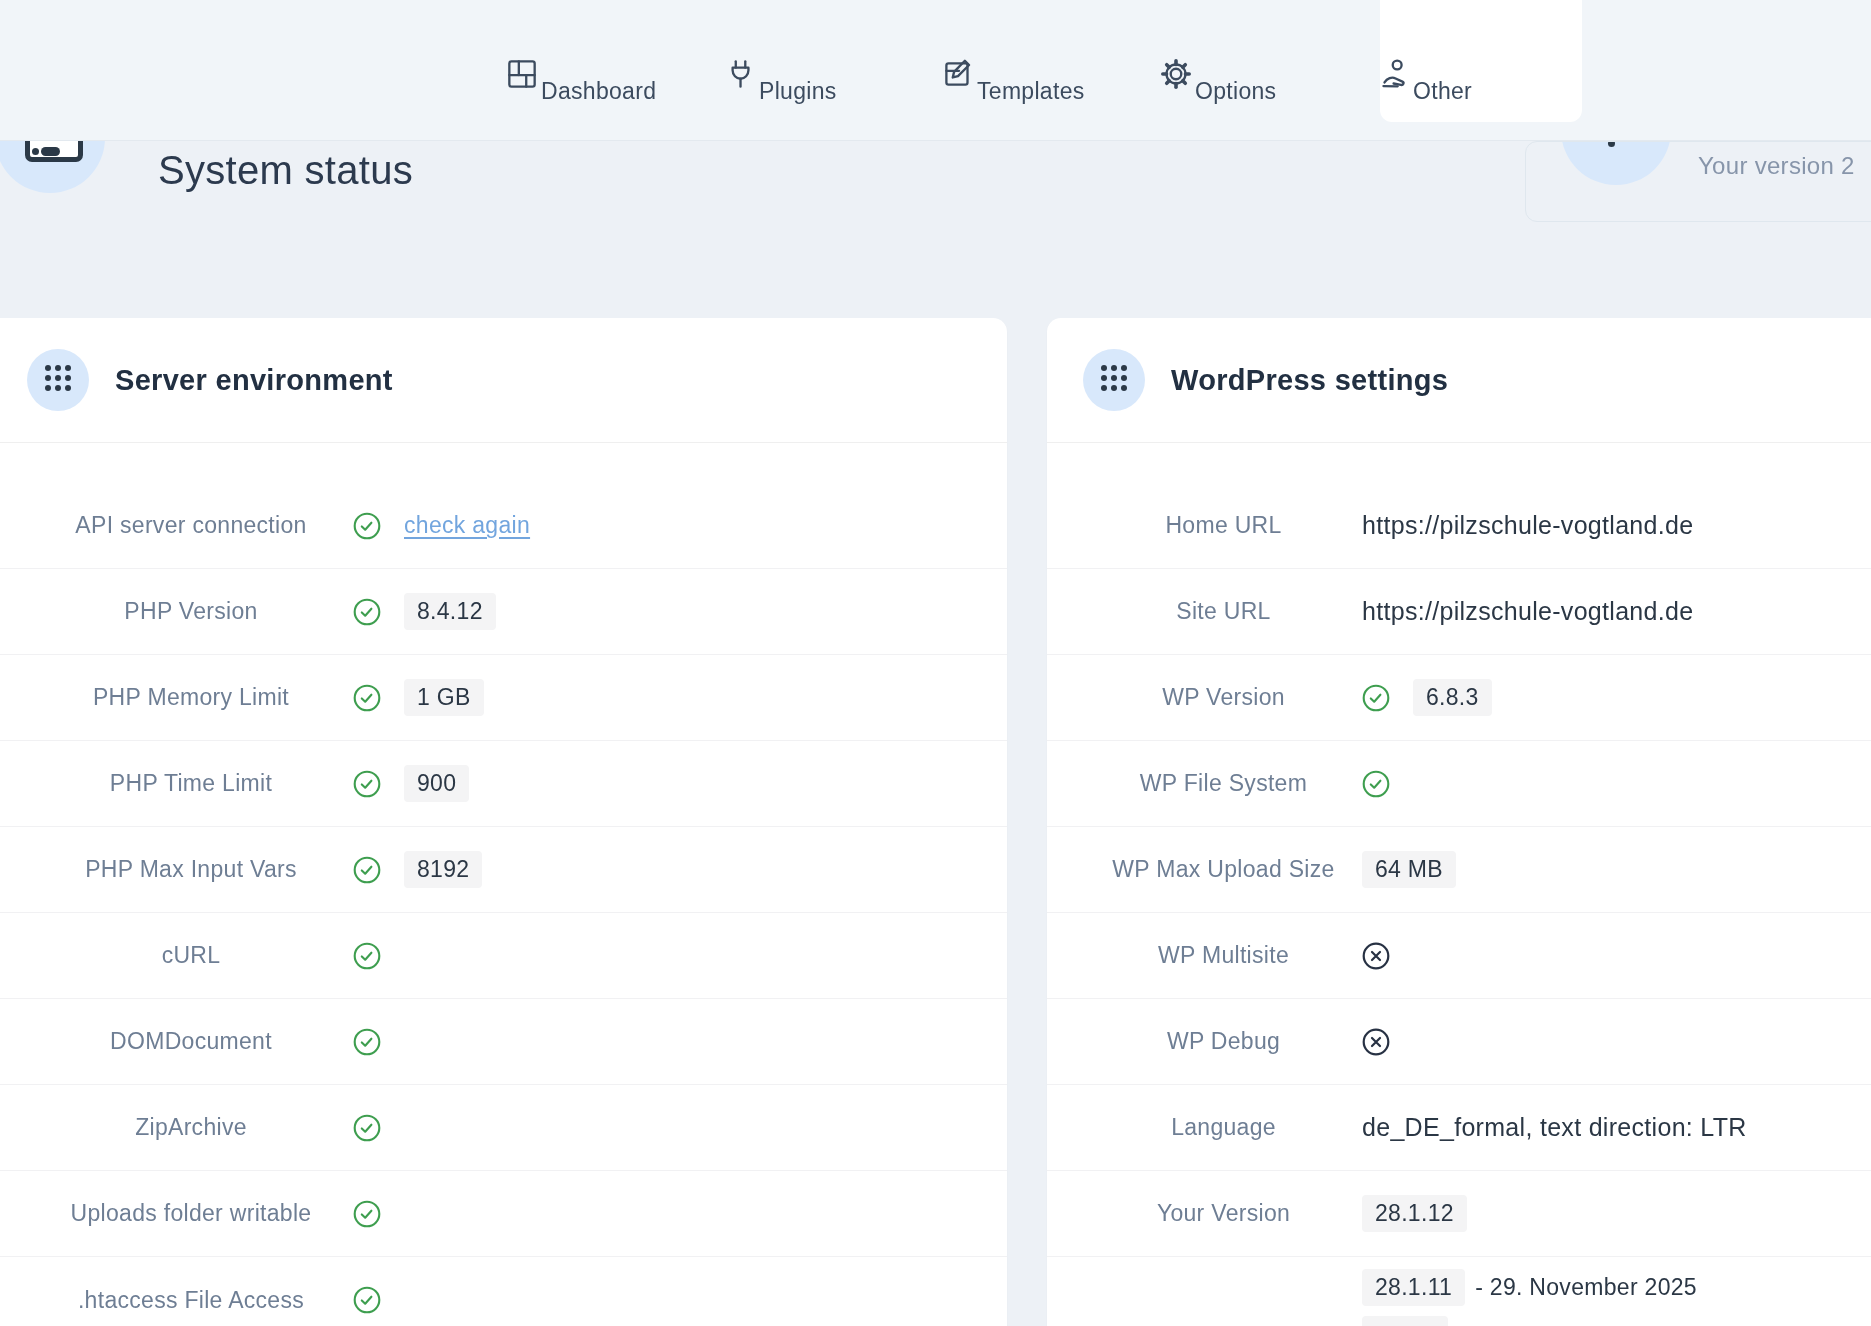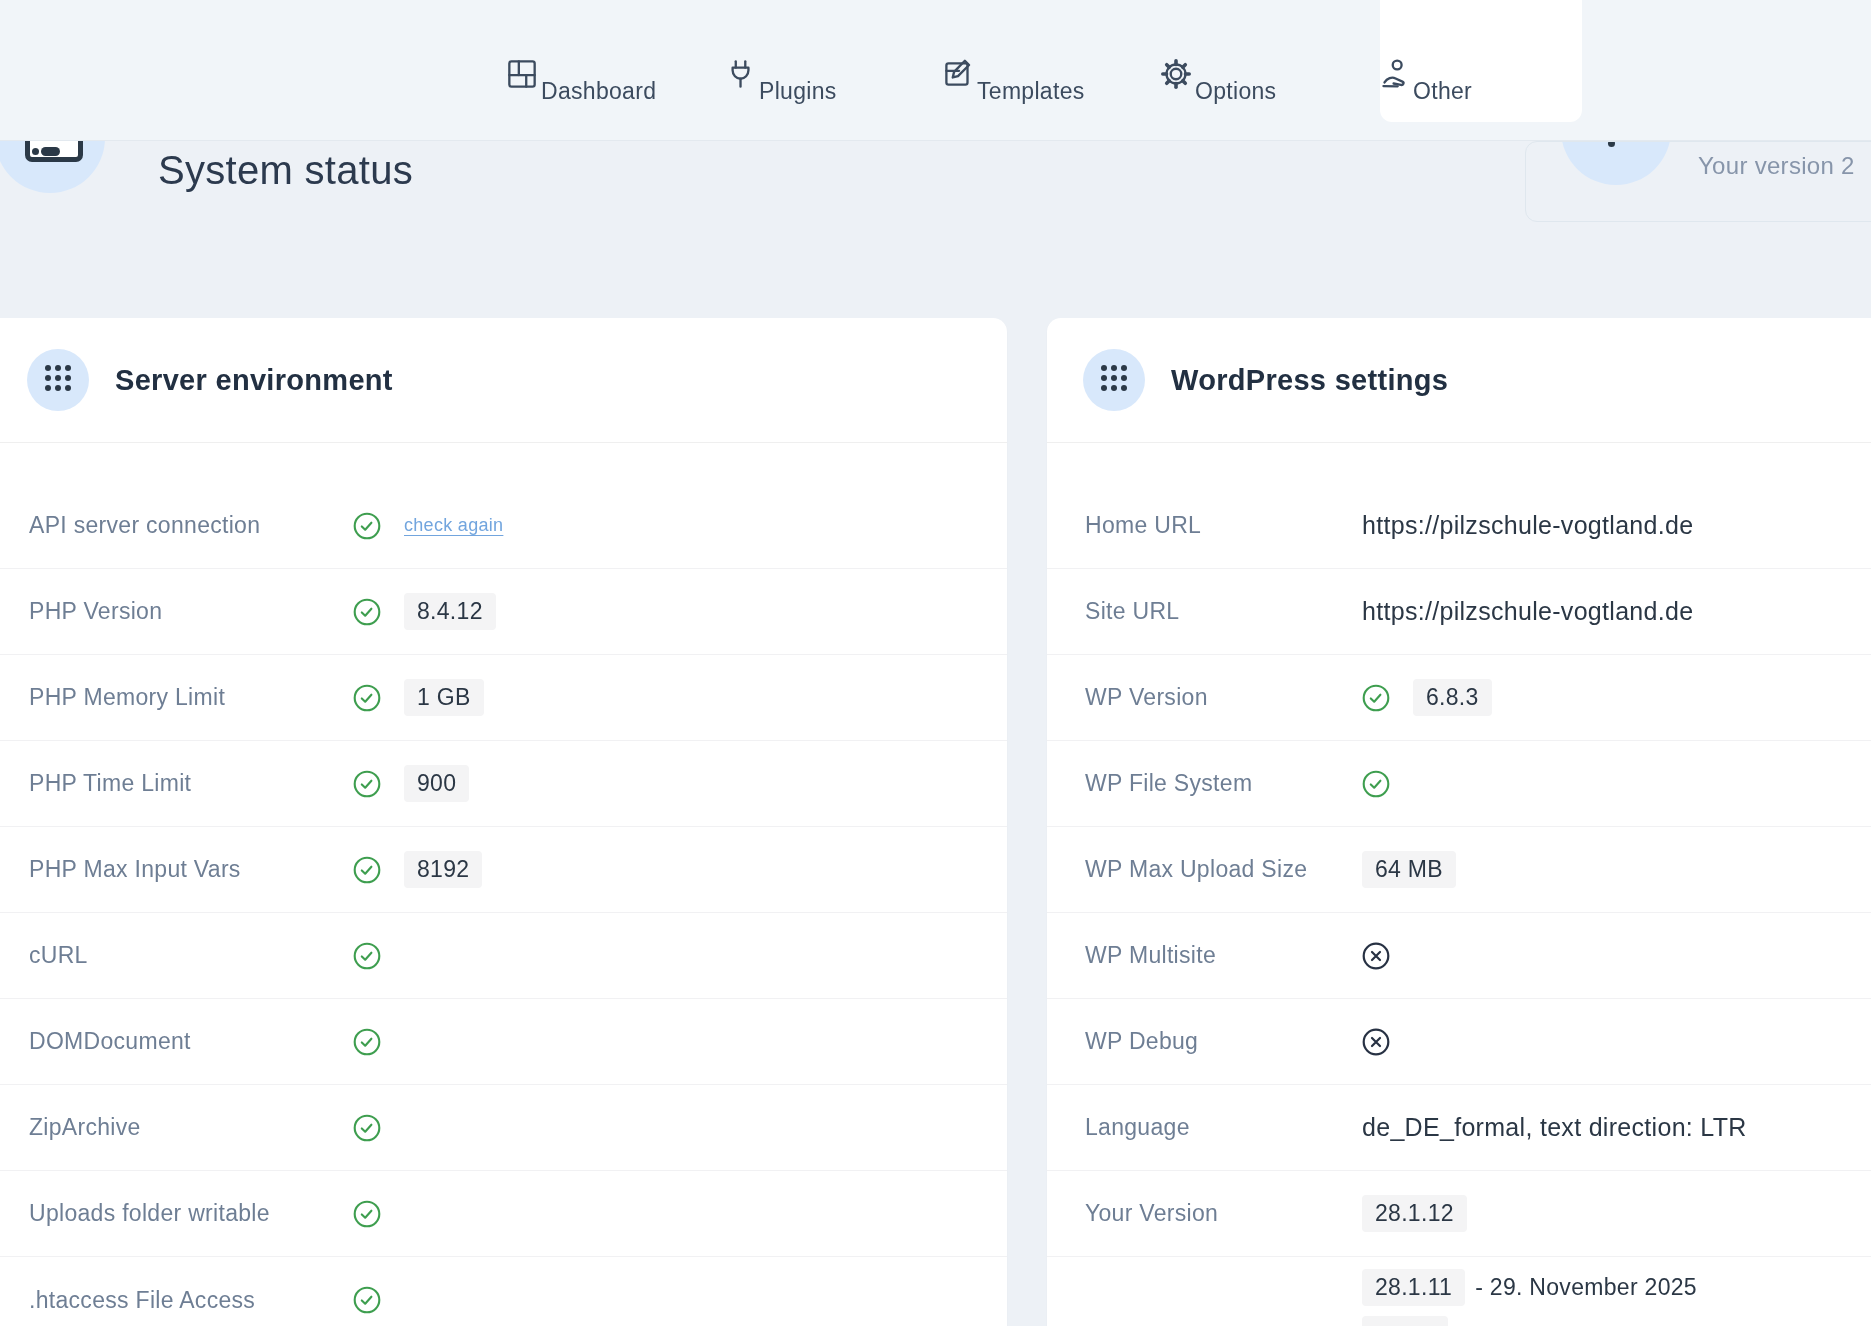--- a/index.html
+++ b/index.html
@@ -93,32 +93,32 @@
   }
   .rows{ padding-top:40px; }
   .row{
     height:86px; display:flex; align-items:center;
     border-bottom:1px solid #f1f1f3;
   }
   .row:last-child{ border-bottom:none; }
   .card-left  .row{ padding-left:29px; }
   .card-right .row{ padding-left:38px; }
   .row-label{ font-size:23px; color:#6e7e94; flex:0 0 auto; }
-  .card-left  .row-label{ width:324px; }
-  .card-right .row-label{ width:277px; }
+  .card-left  .row-label{ width:324px;text-align:center; }
+  .card-right .row-label{ width:277px;text-align:center; }
   .status-icon{ width:28px; height:28px; flex:0 0 28px; display:block; }
   .row-value{ font-size:25px; color:#2b3745; white-space:nowrap; }
   .badge{
     display:inline-block; background:#f4f4f5; border-radius:4px;
     padding:5px 13px; font-size:23px; color:#2b3745; min-height:36px;
     white-space:nowrap;
   }
   .after-icon{ margin-left:23px; }
   .row-link{
-    font-size:18px; color:#72a5de; text-decoration:underline;
+    font-size:23px; color:#72a5de; text-decoration:underline;
     text-underline-offset:4px; margin-left:23px; cursor:pointer;
   }
   
   .row-changelog{
     height:auto; align-items:flex-start; padding-top:12px; border-bottom:none;
   }
   .cl-entry{ display:flex; align-items:center; }
   .cl-entry + .cl-entry{ margin-top:10px; }
   .cl-date{ font-size:23px; color:#2b3745; margin-left:10px; white-space:nowrap; }
   .badge-sliver{ width:86px; }

